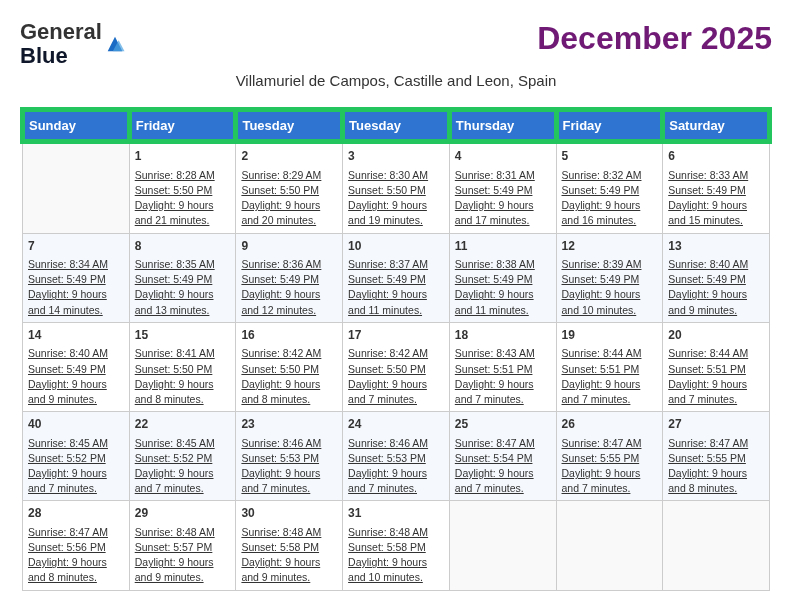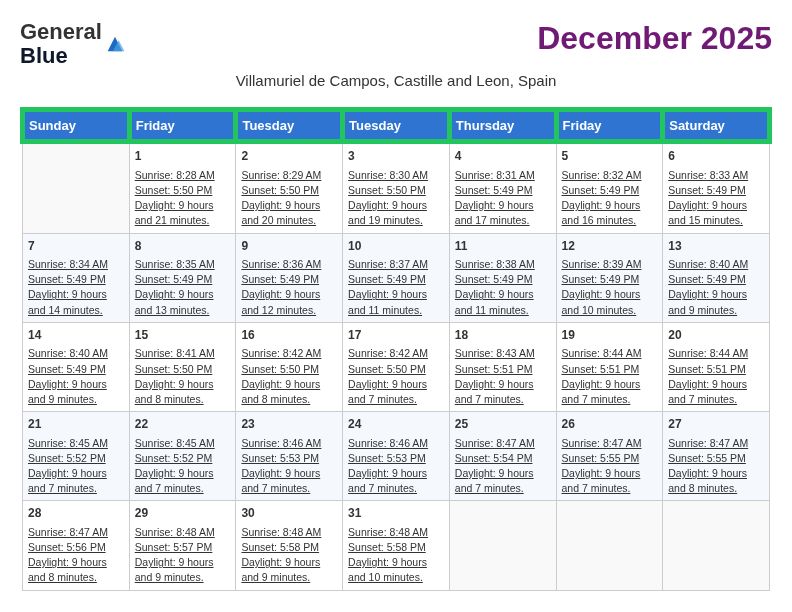--- a/index.html
+++ b/index.html
@@ -204,21 +204,21 @@
           <span class="day-num">19</span>
           <div class="day-info">Sunrise: 8:44 AM<br>Sunset: 5:51 PM<br>Daylight: 9 hours<br>and 7 minutes.</div>
         </td>
         <td>
           <span class="day-num">20</span>
           <div class="day-info">Sunrise: 8:44 AM<br>Sunset: 5:51 PM<br>Daylight: 9 hours<br>and 7 minutes.</div>
         </td>
       </tr>
       <tr>
         <td>
-          <span class="day-num">21</span>
+          <span class="day-num">40</span>
           <div class="day-info">Sunrise: 8:45 AM<br>Sunset: 5:52 PM<br>Daylight: 9 hours<br>and 7 minutes.</div>
         </td>
         <td>
           <span class="day-num">22</span>
           <div class="day-info">Sunrise: 8:45 AM<br>Sunset: 5:52 PM<br>Daylight: 9 hours<br>and 7 minutes.</div>
         </td>
         <td>
           <span class="day-num">23</span>
           <div class="day-info">Sunrise: 8:46 AM<br>Sunset: 5:53 PM<br>Daylight: 9 hours<br>and 7 minutes.</div>
         </td>

